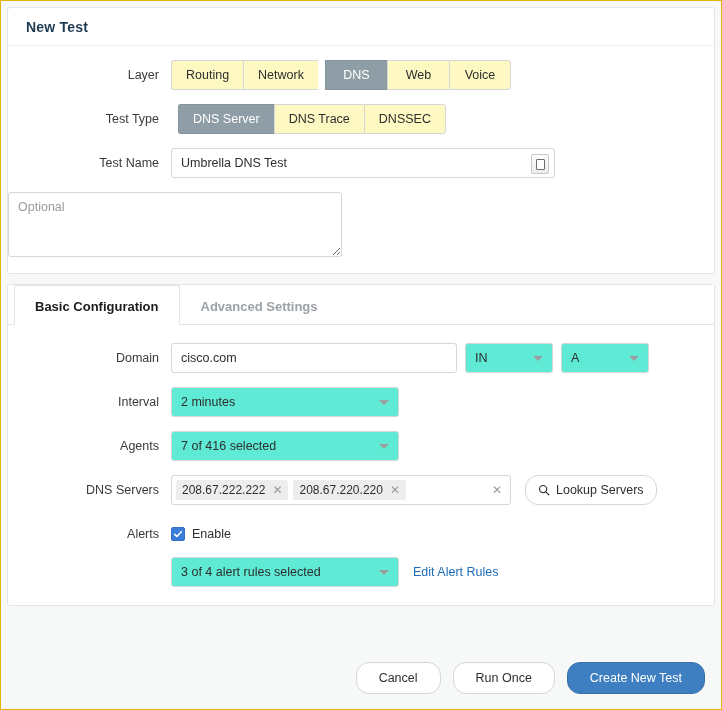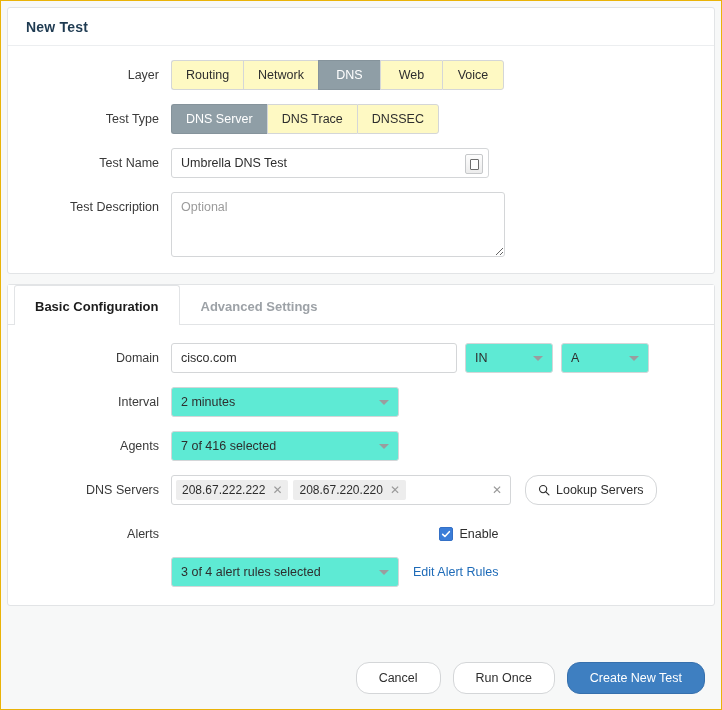--- a/index.html
+++ b/index.html
@@ -90,39 +90,40 @@
   .seg:first-child { border-radius: 3px 0 0 3px; }
   .seg:last-child {
     border-right-width: 1px;
     border-radius: 0 3px 3px 0;
   }
   .seg.active {
     background: #8f9ea6;
     color: #ffffff;
     border-color: #8593 9b;
     border-color: #85939b;
+    margin-left: 7px;
   }
   .seg.active + .seg { border-left-color: #d4d6d8; }
 
   
   .text-input {
     height: 30px;
     box-sizing: border-box;
     border: 1px solid #d4d6d8;
     border-radius: 3px;
     background: #ffffff;
     padding: 0 9px;
     font-size: 12.5px;
     color: #2e2e2e;
     line-height: 28px;
     position: relative;
     display: flex;
     align-items: center;
   }
-  .name-input { width: 318px; padding-right: 30px; }
+  .name-input { width: 384px; padding-right: 30px; }
   .spin-btn {
     position: absolute;
     right: 5px;
     top: 5px;
     width: 16px;
     height: 18px;
     border: 1px solid #c6c8ca;
     border-radius: 2px;
     background: linear-gradient(#fdfdfd,#ececec);
     display: flex;
@@ -354,21 +355,20 @@
           <div class="text-input name-input">
             <span>Umbrella DNS Test</span>
             <span class="spin-btn">
                 <span></span>
               </span>
           </div>
         </div>
       </div>
 
       <div class="row">
-        <div class="label">Test Description</div>
         <div class="control">
           <textarea class="desc" placeholder="Optional" style=""></textarea>
         </div>
       </div>
 
     </div>
   </div>
 
   <div style="height:10px"></div>
 
@@ -437,21 +437,21 @@
               <circle cx="6.8" cy="6.8" r="4.8" fill="none" stroke="#2e2e2e" stroke-width="1.5"></circle>
               <line x1="10.4" y1="10.4" x2="14.6" y2="14.6" stroke="#2e2e2e" stroke-width="1.6" stroke-linecap="round"></line>
             </svg>
             <span>Lookup Servers</span>
           </button>
         </div>
       </div>
 
       <div class="row">
         <div class="label">Alerts</div>
-        <div class="control" style="flex-direction:column;align-items:flex-end;">
+        <div class="control" style="flex-direction:column;">
           <div class="chk-wrap">
             <span class="chk">
               <svg width="10" height="10" viewBox="0 0 12 12">
                 <polyline points="2,6.4 4.7,9 10,3.2" fill="none" stroke="#ffffff" stroke-width="1.9" stroke-linecap="round" stroke-linejoin="round"></polyline>
               </svg>
             </span>
             <span class="chk-label">Enable</span>
           </div>
           <div style="display:flex;align-items:center;margin-top:8px;">
             <div class="select sel-wide">

